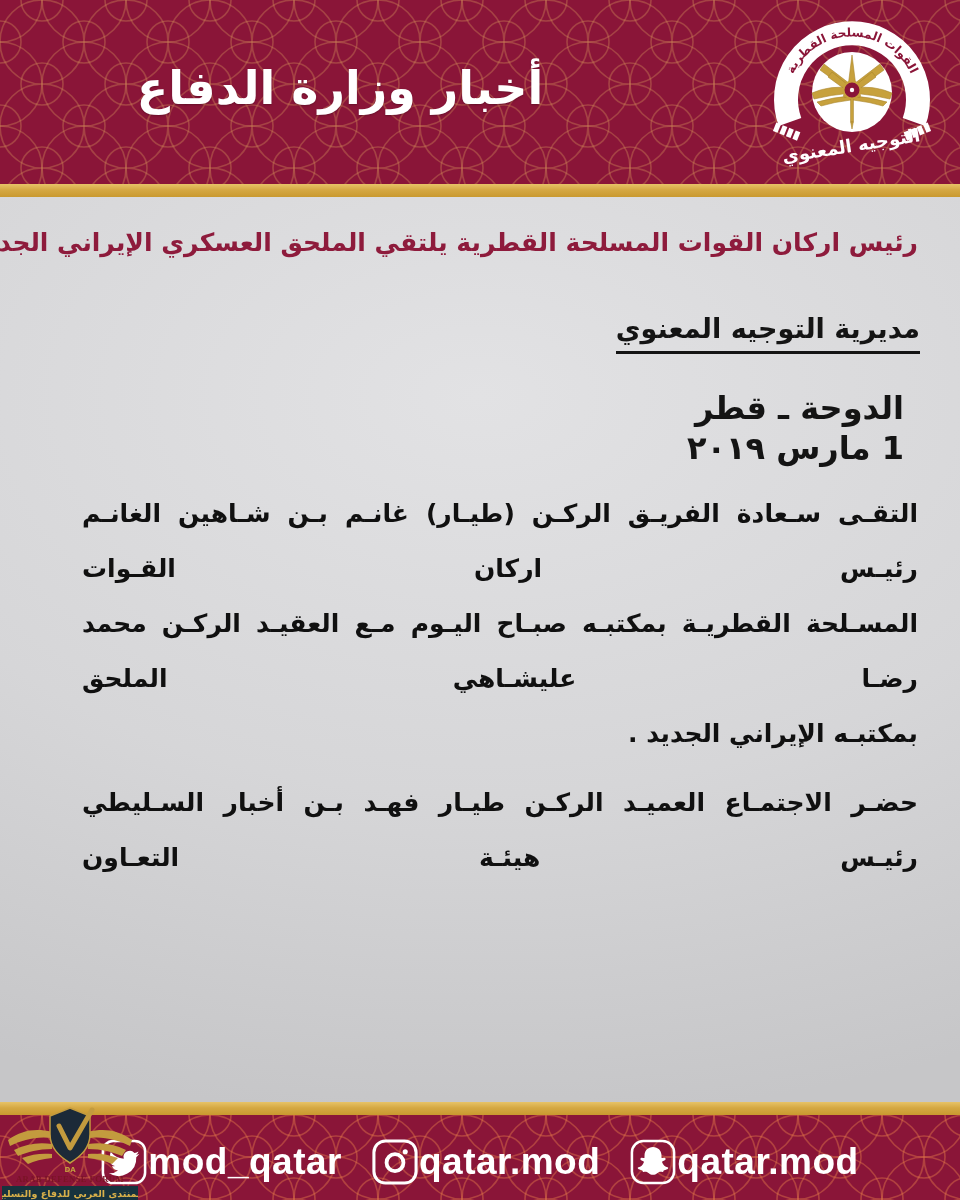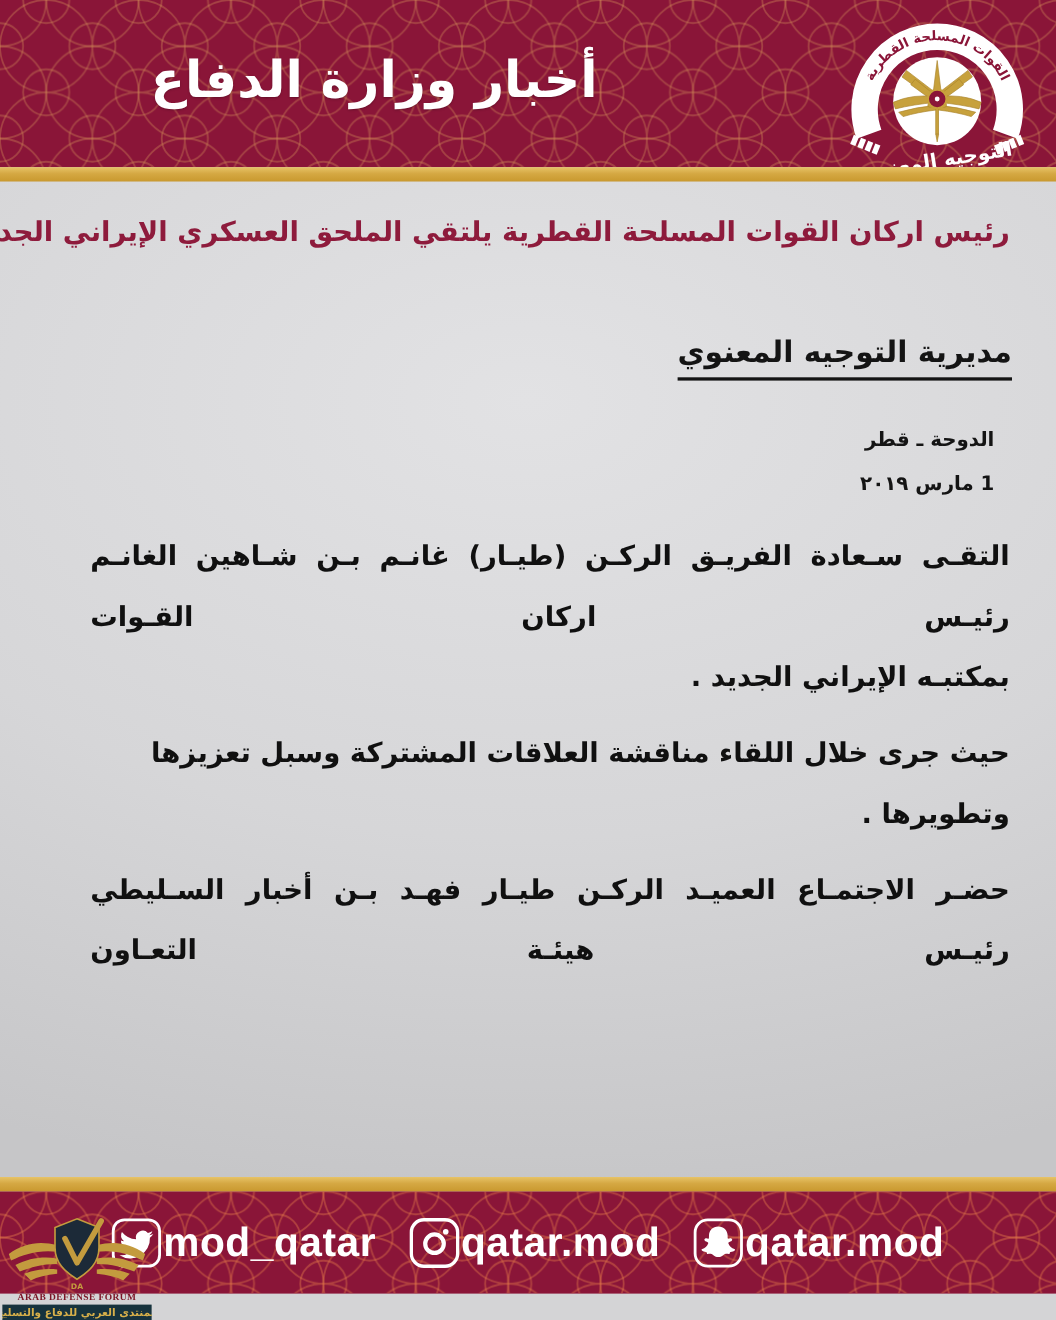--- a/index.html
+++ b/index.html
@@ -1,46 +1,46 @@
 <!DOCTYPE html>
 <html lang="ar"><head>
 <meta charset="utf-8">
 <style>
   html,body{margin:0;padding:0;background:#555;}
   .page{
     position:relative;width:960px;height:1200px;margin:0 auto;
     font-family:"DejaVu Sans", sans-serif;overflow:hidden;background:#d4d4d6;
   }
   
-  .header{position:relative;height:152px;background:#8A1538;overflow:hidden;}
+  .header{position:relative;height:184px;background:#8A1538;overflow:hidden;}
   .pat{position:absolute;inset:0;width:100%;height:100%;display:block;}
   .header-title{
     position:absolute;left:50px;right:330px;top:0;bottom:8px;
     display:flex;align-items:center;justify-content:center;
     direction:rtl;color:#ffffff;font-size:46px;font-weight:bold;
     text-shadow:0 1px 2px rgba(0,0,0,.25);z-index:2;
   }
   .emblem{position:absolute;right:18px;top:0;width:180px;height:172px;z-index:2;}
   
   .band{height:13px;background:linear-gradient(180deg,#e7c367 0%,#d5a843 45%,#c9992f 100%);position:relative;z-index:3;}
   
   .content{
     position:relative;height:905px;direction:rtl;
     background:radial-gradient(ellipse 120% 80% at 50% 22%, #e2e2e4 0%, #d6d6d8 55%, #c6c6c8 100%);
   }
   .headline{
     padding:26px 42px 0 42px;color:#8E1B3C;font-size:25px;font-weight:bold;
     white-space:nowrap;text-align:right;line-height:40px;
   }
-  .byline{margin-top:74px;padding:0 40px;text-align:right;}
+  .byline{margin-top:50px;padding:0 40px;text-align:right;}
   .byline span{
     display:inline-block;color:#141414;font-size:27px;font-weight:bold;
     border-bottom:3px solid #141414;padding-bottom:7px;
   }
-  .dateline{margin-top:34px;padding:0 56px;color:#141414;font-size:18px;font-weight:bold;line-height:40px;text-align:right;}
+  .dateline{margin-top:34px;padding:0 56px;color:#141414;font-size:32px;font-weight:bold;line-height:40px;text-align:right;}
   .article{margin-top:18px;padding:0 42px;color:#101010;font-size:25px;font-weight:bold;line-height:55px;margin-left:40px;}
   .article .para{margin:0 0 14px 0;}
   .line{text-align:right;}
   .line.just{text-align:justify;text-align-last:justify;}
   
   .footer{position:relative;height:93px;background:#8A1538;overflow:visible;}
   .footer .pat{overflow:hidden;}
   .social-row{
     position:absolute;inset:0;display:flex;align-items:center;justify-content:center;
     gap:30px;z-index:2;direction:ltr;
@@ -138,24 +138,22 @@
     </div>
 
     <div class="dateline">
       <div>الدوحة ـ قطر</div>
       <div>1 مارس ٢٠١٩</div>
     </div>
 
     <div class="article">
       <div class="para">
         <div class="line just">التقـى سـعادة الفريـق الركـن (طيـار) غانـم بـن شـاهين الغانـم رئيـس اركان القـوات</div>
+        <div class="line just">المسـلحة القطريـة بمكتبـه صبـاح اليـوم مـع العقيـد الركـن محمد رضـا عليشـاهي الملحق</div>
         <div class="line">بمكتبـه الإيراني الجديد .</div>
-      </div>
-      <div class="para">
-        <div class="line">حيث جرى خلال اللقاء مناقشة العلاقات المشتركة وسبل تعزيزها وتطويرها .</div>
       </div>
       <div class="para">
         <div class="line just">حضـر الاجتمـاع العميـد الركـن طيـار فهـد بـن أخبار السـليطي رئيـس هيئـة التعـاون</div>
       </div>
     </div>
   </div>
 
   <div class="band"></div>
 
   <div class="footer">

